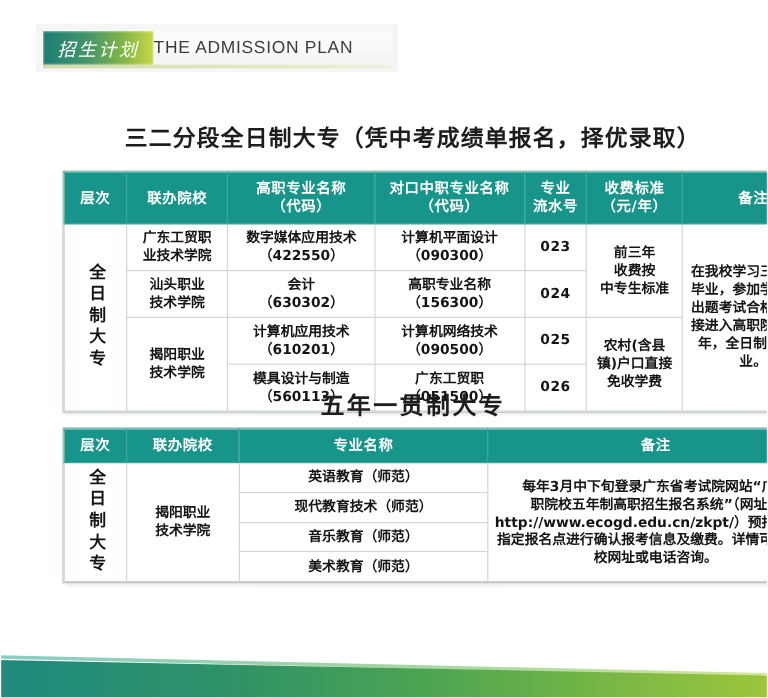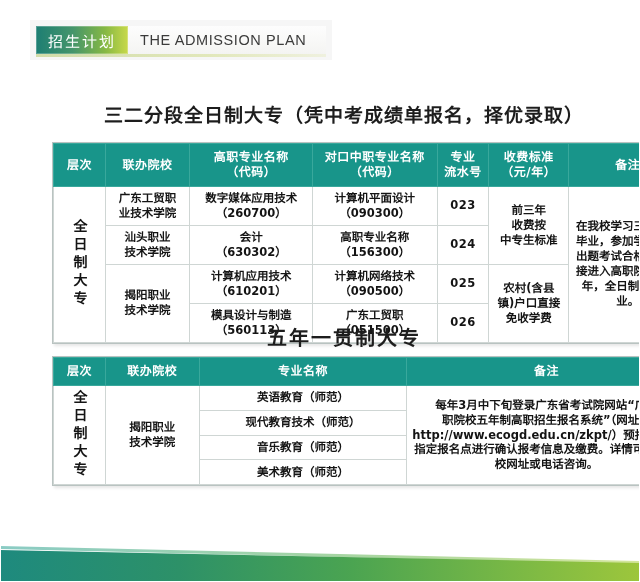--- a/index.html
+++ b/index.html
@@ -27,25 +27,25 @@
   .banner-cn {
     width: 92px;
     background: linear-gradient(to right, #1d7e73 0%, #45956b 40%, #86b844 75%, #c8d94a 100%);
     display: flex; align-items: center; justify-content: center;
     color: #ffffff;
     font-size: 15px;
     letter-spacing: 2px;
     font-family: "DejaVu Sans", sans-serif;
     font-weight: 500;
     box-shadow: inset 0 0 0 1px rgba(255,255,255,0.25);
+    font-style: italic;
   }
   .banner-en {
     flex: 1;
     display: flex; align-items: center;
-    padding-left: 12px;
     color: #3b3b3b;
     font-size: 14.5px;
     letter-spacing: 0.6px;
     background: linear-gradient(to bottom, #fdfdfd 0%, #f4f4f2 100%);
   }
   .banner-underline {
     position: absolute;
     left: 36px; top: 54px;
     width: 290px; height: 3px;
     background: linear-gradient(to right, #cdd9a0 0%, #dfe6b4 60%, #eef0dc 100%);
@@ -212,21 +212,21 @@
       <tr>
         <td class="level-cell" rowspan="4">
           <div class="cell-level">全日制大专</div>
         </td>
         <td class="school-cell">
           <div>广东工贸职</div>
           <div>业技术学院</div>
         </td>
         <td>
           <div>数字媒体应用技术</div>
-          <div>（260700）</div>
+          <div>（422550）</div>
         </td>
         <td>
           <div>计算机平面设计</div>
           <div>（090300）</div>
         </td>
         <td class="serial-cell">023</td>
         <td class="fee-cell" rowspan="2">
           <div>前三年</div>
           <div>收费按</div>
           <div>中专生标准</div>

